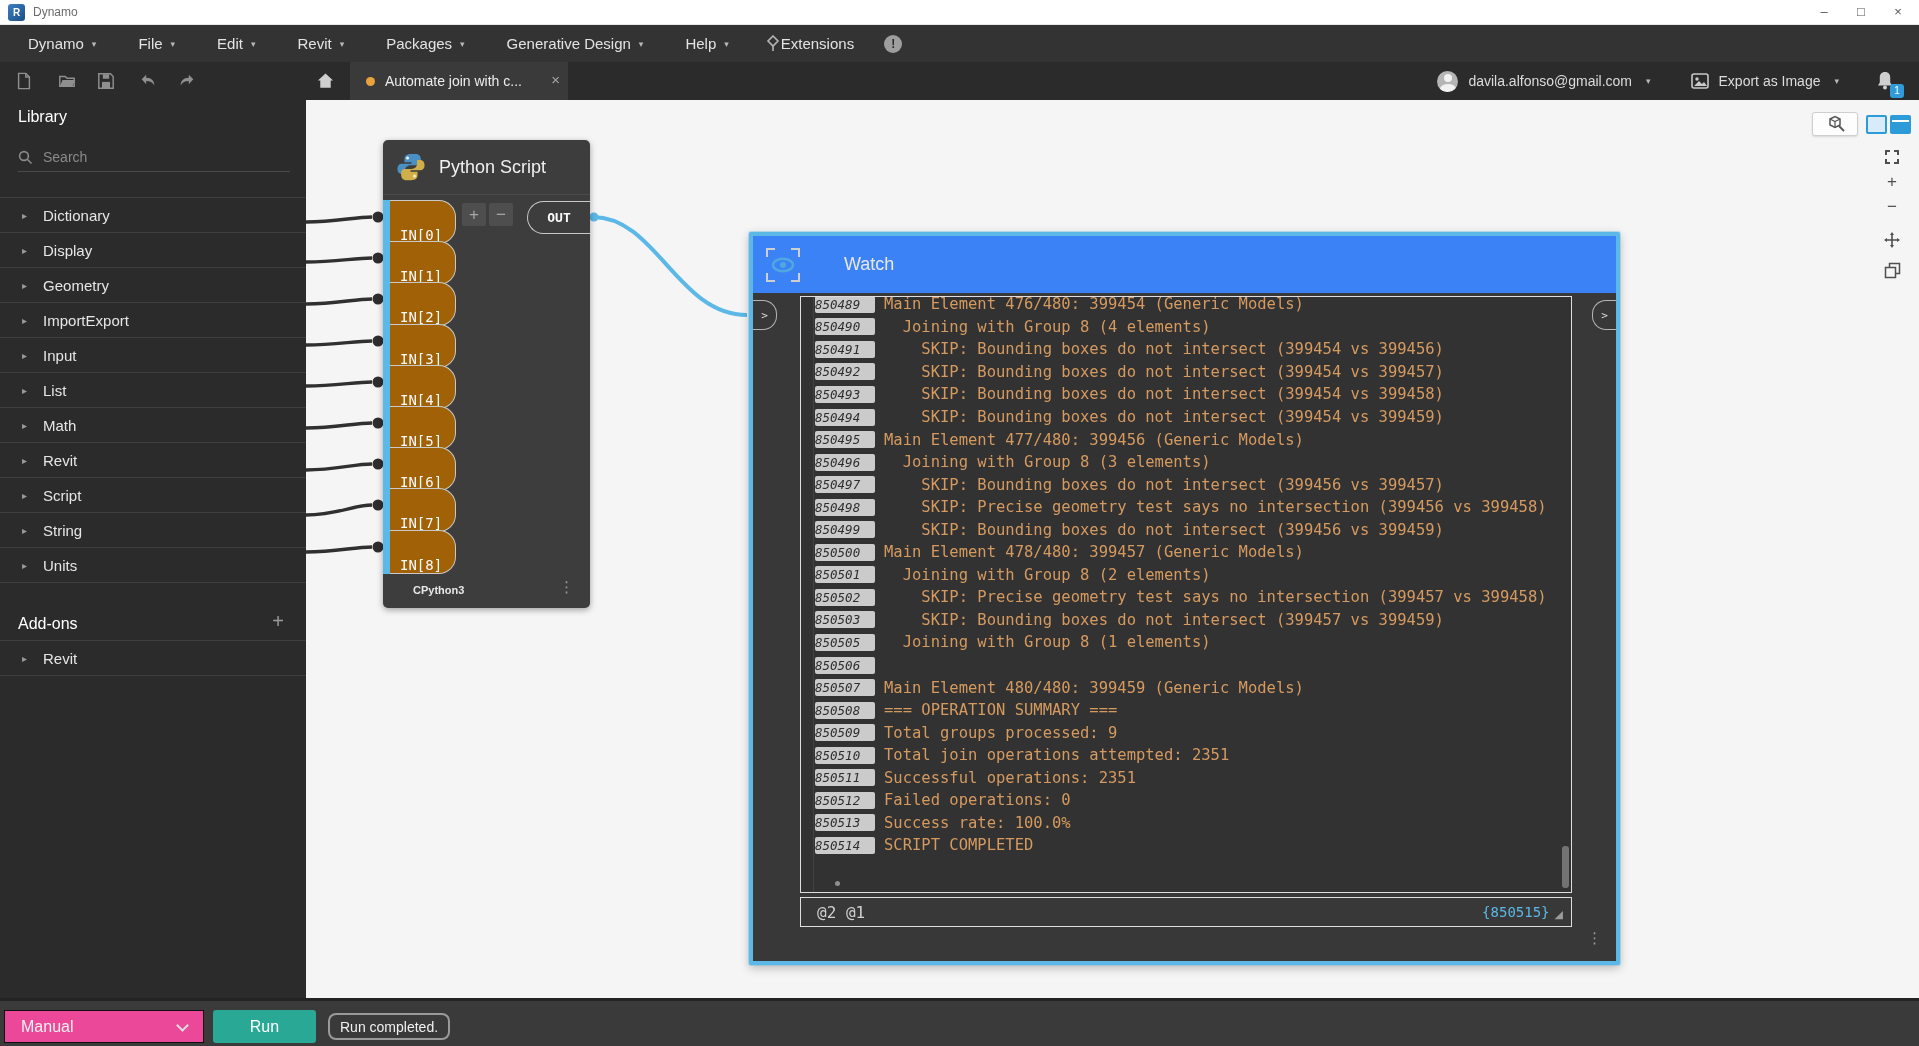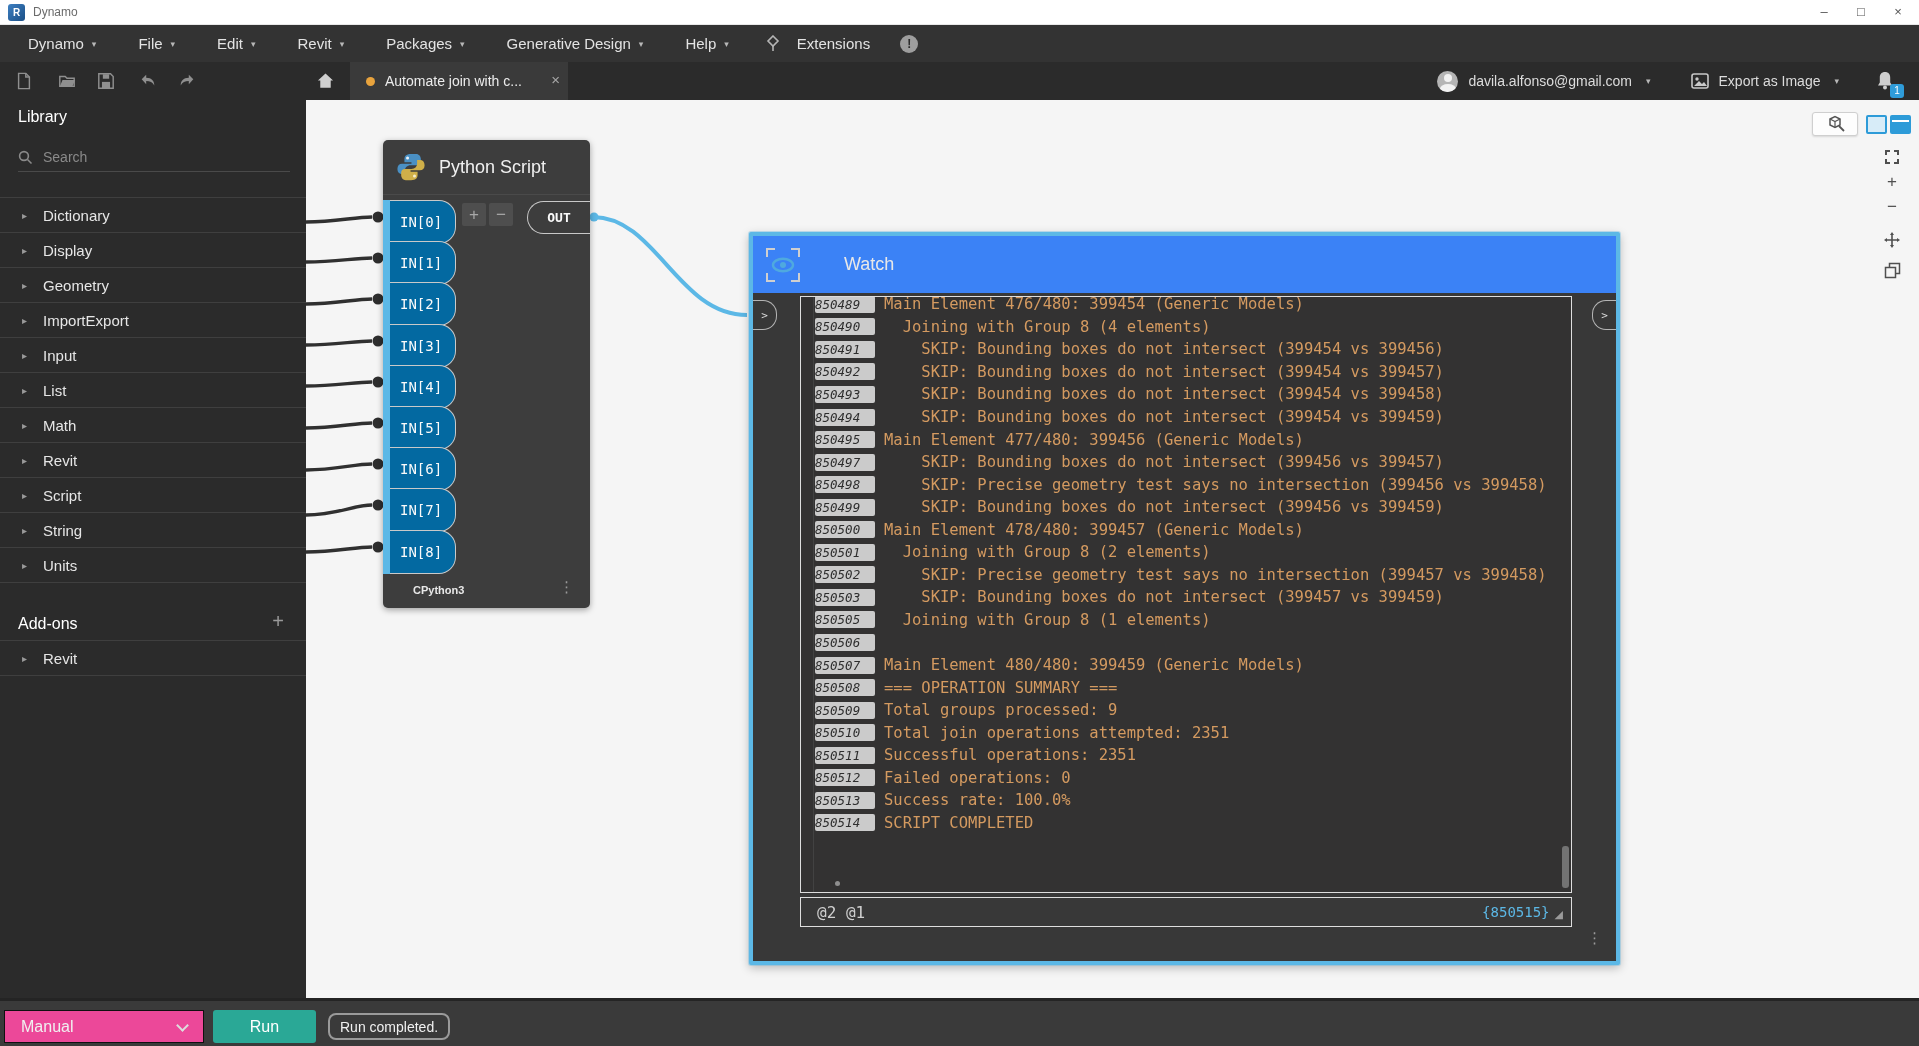--- a/index.html
+++ b/index.html
@@ -10,21 +10,21 @@
   .app-ico { position:absolute; left:8px; top:4px; width:17px; height:17px; border-radius:3px;
              background:linear-gradient(135deg,#3d7fc1,#1b4f86); color:#fff; font-size:10px; font-weight:bold;
              display:flex; align-items:center; justify-content:center; }
   .app-title { position:absolute; left:33px; top:5px; font-size:12px; color:#6b6b6b; }
   .winbtn { position:absolute; top:0; width:34px; height:24px; text-align:center; line-height:24px; font-size:13px; color:#555; }
 
   
   .menubar { position:absolute; left:0; top:25px; width:1919px; height:37px; background:#333333; display:flex; align-items:center; }
   .menu-item { display:flex; align-items:center; color:#e3e3e3; font-size:15px; padding:0 14px; margin-left:14px; height:37px; cursor:default; }
   .menu-item .caret { font-size:9px; color:#b8b8b8; margin-left:8px; }
-  .menu-ext { display:flex; align-items:center; color:#e3e3e3; font-size:15px; margin-left:22px; gap:16px; }
+  .menu-ext { display:flex; align-items:center; color:#e3e3e3; font-size:15px; margin-left:22px; gap:0; }
   .alert-ico { width:18px; height:18px; border-radius:50%; background:#9e9e9e; color:#2b2b2b; font-weight:bold; font-size:12px;
                display:flex; align-items:center; justify-content:center; margin-left:30px; }
 
   
   .toolbar { position:absolute; left:0; top:62px; width:1919px; height:38px; background:#2b2b2b; }
   .tbico { position:absolute; top:10px; width:18px; height:18px; }
   .home { position:absolute; left:316px; top:9px; width:19px; height:19px; }
   .tab { position:absolute; left:350px; top:0; width:218px; height:38px; background:#3a3a3a; display:flex; align-items:center; }
   .tab-dot { width:9px; height:9px; border-radius:50%; background:#E8A33D; margin-left:16px; }
   .tab-label { color:#ececec; font-size:14px; margin-left:10px; white-space:nowrap; overflow:hidden; max-width:155px; }
@@ -58,22 +58,22 @@
   
   .canvas { position:absolute; left:306px; top:100px; width:1613px; height:898px; background:#f5f5f5; overflow:hidden; }
   svg.wires { position:absolute; left:0; top:0; }
 
   
   .pynode { position:absolute; left:77px; top:40px; width:207px; height:468px; background:#3d3d3d; border-radius:5px;
             box-shadow:0 2px 6px rgba(0,0,0,.35); }
   .py-head { position:absolute; left:0; top:0; width:100%; height:55px; display:flex; align-items:center; border-bottom:1px solid #4a4a4a; }
   .py-logo { width:30px; height:30px; margin-left:13px; }
   .py-title { color:#f0f0f0; font-size:18px; margin-left:13px; }
-  .py-port { position:absolute; left:0; width:73px; height:44px; background:#0369a1; border:1.5px solid #c9c9c9; border-left:none;
-             border-radius:0 17px 17px 0; display:flex; align-items:center; }
+  .py-port { position:absolute; left:0; width:73px; height:44px; background:#a16207; border:1.5px solid #c9c9c9; border-left:none;
+             border-radius:0 17px 17px 0; display:flex; align-items:flex-end; }
   .py-port:before { content:""; position:absolute; left:0; top:-1px; bottom:-1px; width:7px; background:#5CB8E6; }
   .py-port span { font-family:"DejaVu Sans Mono",monospace; font-size:14px; color:#fafafa; margin-left:17px; }
   .py-btn { position:absolute; width:24px; height:23px; background:#4e4e4e; border-radius:2px; color:#a8a8a8; font-size:17px;
             display:flex; align-items:center; justify-content:center; top:63px; }
   .py-out { position:absolute; left:144px; top:61px; width:63px; height:33px; border:1.5px solid #c9c9c9; border-right:none;
             border-radius:17px 0 0 17px; display:flex; align-items:center; justify-content:center; background:#3d3d3d; }
   .py-out span { font-family:"DejaVu Sans Mono",monospace; font-size:13px; color:#fafafa; font-weight:bold; }
   .py-engine { position:absolute; left:30px; top:444px; color:#e8e8e8; font-size:11px; font-weight:bold; }
   .dots-v { color:#9a9a9a; font-size:15px; letter-spacing:0; }
   .py-dots { position:absolute; right:16px; top:438px; }
@@ -469,20 +469,24 @@
           <div class="log-row">
             <span class="log-num">850494</span>
             <span class="log-text">    SKIP: Bounding boxes do not intersect (399454 vs 399459)</span>
           </div>
 
           <div class="log-row">
             <span class="log-num">850495</span>
             <span class="log-text">Main Element 477/480: 399456 (Generic Models)</span>
           </div>
 
+          <div class="log-row">
+            <span class="log-num">850496</span>
+            <span class="log-text">  Joining with Group 8 (3 elements)</span>
+          </div>
 
           <div class="log-row">
             <span class="log-num">850497</span>
             <span class="log-text">    SKIP: Bounding boxes do not intersect (399456 vs 399457)</span>
           </div>
 
           <div class="log-row">
             <span class="log-num">850498</span>
             <span class="log-text">    SKIP: Precise geometry test says no intersection (399456 vs 399458)</span>
           </div>

